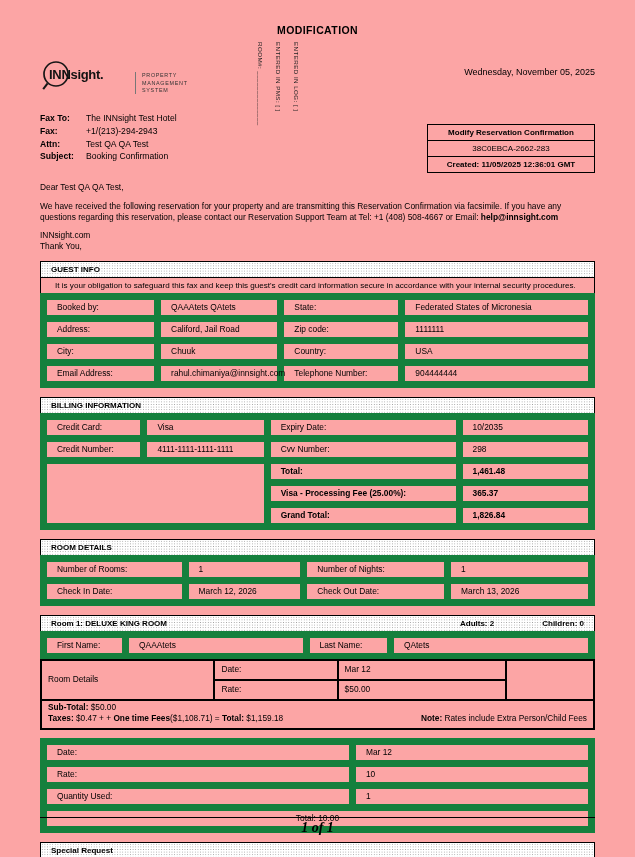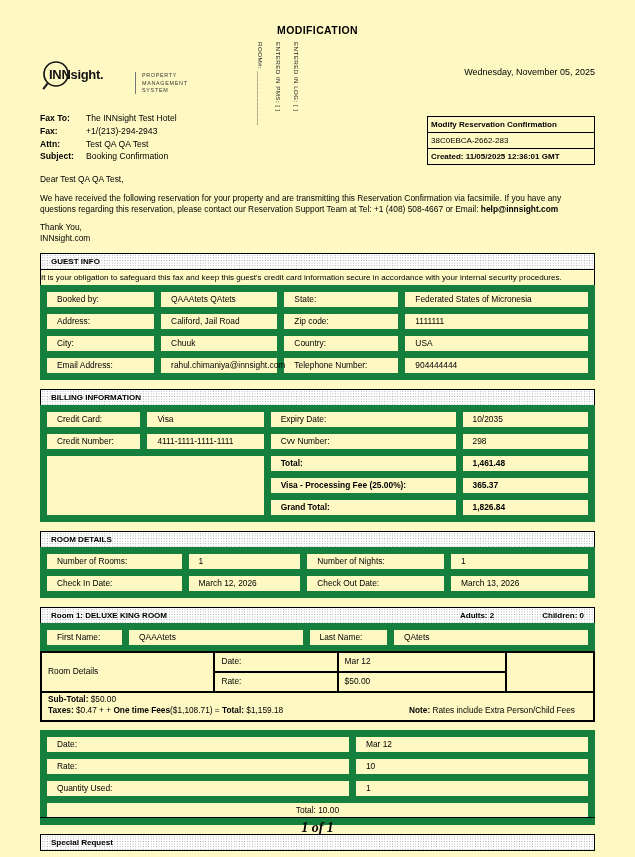--- a/index.html
+++ b/index.html
@@ -1,18 +1,18 @@
 <!DOCTYPE html>
 <html><head>
 <meta charset="utf-8">
 <style>
   html,body { margin:0; padding:0; background:#e8e8e8; }
   .page {
     position:relative; width:635px; height:857px; margin:0 auto;
-    background:#fef9c3; font-family:"Liberation Sans", sans-serif;
+    background:#fca5a5; font-family:"Liberation Sans", sans-serif;
     color:#000; overflow:hidden;
   }
   .doc-title {
     position:absolute; top:24px; left:0; right:0; text-align:center;
     font-size:10.5px; font-weight:600; letter-spacing:.4px;
   }
   
   .logo-wrap { position:absolute; top:58px; left:40px; display:flex; align-items:flex-end; }
   .logo-tagline {
     border-left:1px solid #777; margin-left:5px; padding-left:6px;
@@ -25,21 +25,21 @@
     font-size:6.2px; letter-spacing:.45px; color:#222; white-space:nowrap;
   }
   .header-date { position:absolute; top:67px; right:40px; font-size:9px; }
 
   .content { position:absolute; top:112px; left:40px; width:555px; }
 
   
   .fax-row { display:flex; justify-content:space-between; align-items:flex-start; }
   .fax-grid { display:grid; grid-template-columns:44px auto; column-gap:2px; font-size:8.6px; line-height:12.8px; }
   .fax-grid .lbl { font-weight:bold; }
-  .conf-box { width:166px; border:1px solid #000; text-align:left; font-size:8px; margin-top:4px; }
+  .conf-box { width:166px; border:1px solid #000; text-align:center; font-size:8px; margin-top:12px; }
   .conf-box > div { padding:3px 3px; }
   .conf-box > div + div { border-top:1px solid #000; }
   .conf-box .bold { font-weight:bold; }
 
   
   .letter { margin-top:9px; font-size:8.4px; line-height:10.8px; }
   .letter p { margin:0 0 8px 0; }
   .letter .em { font-weight:bold; }
   .letter .closing { margin-bottom:0; }
 
@@ -48,21 +48,21 @@
   .hatch {
     background-color:#fff;
     background-image:radial-gradient(#9f9f9f .65px, transparent .75px);
     background-size:2.6px 2.6px;
   }
   .sec-header {
     border:1px solid #000; font-weight:bold; font-size:8px;
     padding:3px 10px; display:flex; align-items:center;
   }
   .sec-note {
-    border:1px solid #000; border-top:none; padding:3px 0; font-size:8.1px;
+    border:1px solid #000; border-top:none; padding:3px 14px; font-size:8.1px;
   }
   table { width:100%; border-collapse:collapse; margin-top:-1px; table-layout:fixed; }
   td { border:7px solid #15803d; padding:2px 10px; font-size:8.4px; line-height:11px; vertical-align:middle; }
   td.b { font-weight:bold; }
 
   
   .gi-c1{width:20%} .gi-c2{width:22%} .gi-c3{width:21.5%} .gi-c4{width:36.5%}
   .bi-c1{width:17%} .bi-c2{width:22%} .bi-c3{width:37%} .bi-c4{width:24%}
   .rd-c1{width:26%} .rd-c2{width:21%} .rd-c3{width:26.5%} .rd-c4{width:26.5%}
   .nm-c1{width:13%} .nm-c2{width:34.5%} .nm-c3{width:13.5%} .nm-c4{width:39%}
@@ -70,21 +70,21 @@
   .ao-c1{width:57%} .ao-c2{width:43%}
 
   
   .room-header { justify-content:flex-start; }
   .room-header .title { flex:1; }
   .room-header .adults { margin-right:48px; }
 
   .thick td { border:2px solid #000; padding:3.5px 6px; }
   .subtotal-box {
     border:1px solid #000; border-left-width:2px; border-right-width:2px; border-bottom-width:2px;
-    border-top:none; margin-top:-1px; padding:2px 18px 3px 6px; font-size:8.3px; line-height:11.5px;
+    border-top:none; margin-top:-1px; padding:2px 6px 3px 6px; font-size:8.3px; line-height:11.5px;
   }
   .subtotal-box .b { font-weight:bold; }
   .tax-line { display:flex; }
   .tax-line .left { flex:1; white-space:pre-wrap; }
   .tax-line .right { white-space:pre-wrap; }
 
   .addon-total td { text-align:center; }
   .sr-value { border:1px solid #000; border-top:none; margin-top:-1px; padding:3px 6px; font-size:8.3px; min-height:10px; }
 
   .banner {
@@ -142,22 +142,22 @@
       <div class="conf-box">
         <div class="bold">Modify Reservation Confirmation</div>
         <div>38C0EBCA-2662-283</div>
         <div class="bold">Created: 11/05/2025 12:36:01 GMT</div>
       </div>
     </div>
 
     <div class="letter">
       <p>Dear Test QA QA Test,</p>
       <p><span>We have received the following reservation for your property and are transmitting this Reservation Confirmation via facsimile. If you have any questions regarding this reservation, please contact our Reservation Support Team at Tel: +1 (408) 508-4667 or Email: </span><span class="em">help@innsight.com</span></p>
+      <p class="closing">INNsight.com</p>
       <p class="closing">Thank You,</p>
-      <p class="closing">INNsight.com</p>
     </div>
 
     <div class="section">
       <div class="sec-header hatch">GUEST INFO</div>
       <div class="sec-note">It is your obligation to safeguard this fax and keep this guest's credit card information secure in accordance with your internal security procedures.</div>
       <table style="margin-top:-1px;">
         <tbody>
             <tr>
           <td class="gi-c1">Booked by:</td>
           <td class="gi-c2">QAAAtets QAtets</td>

